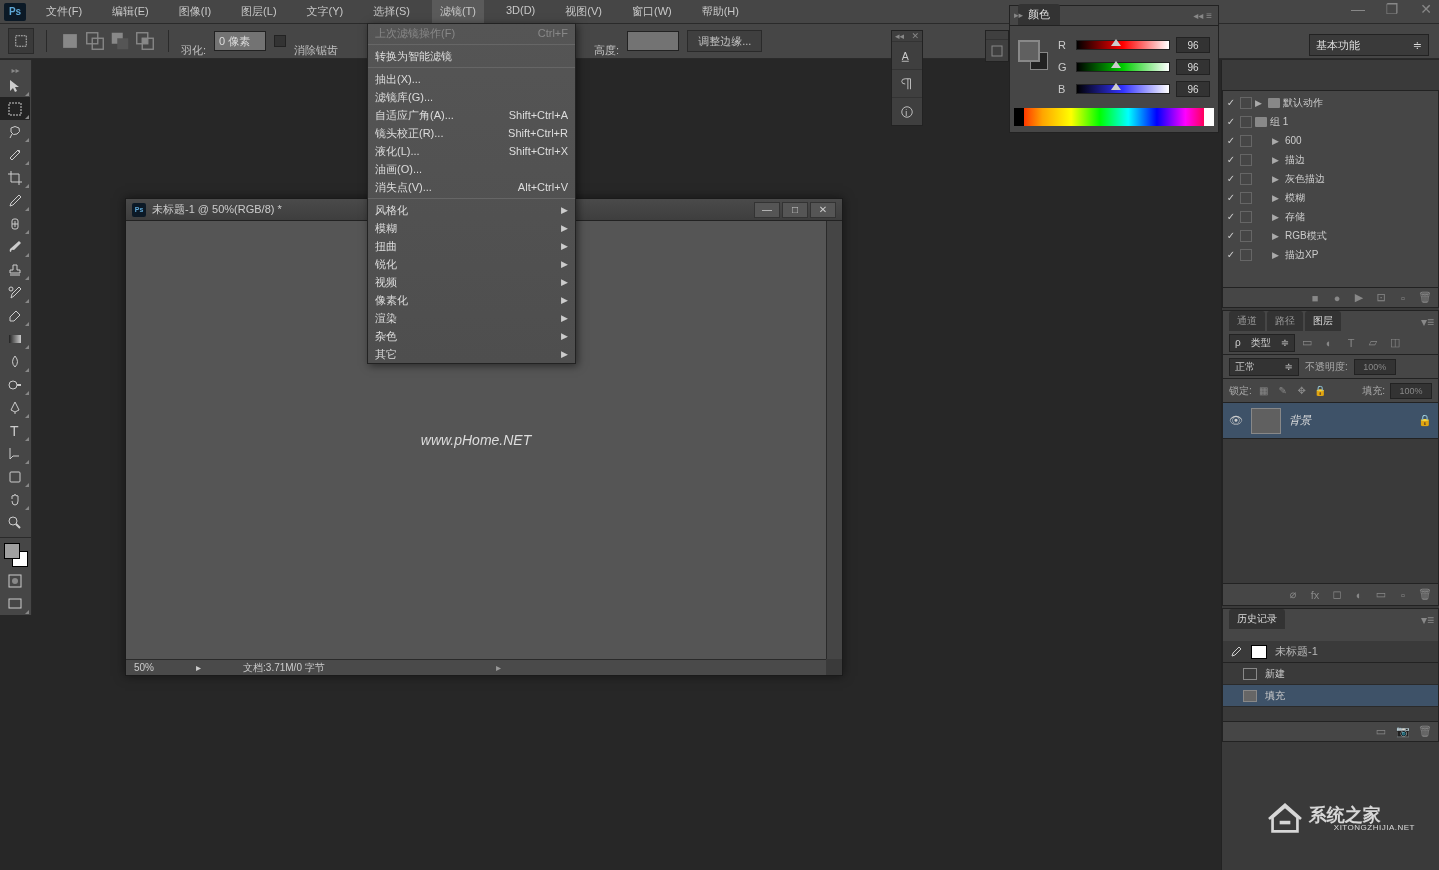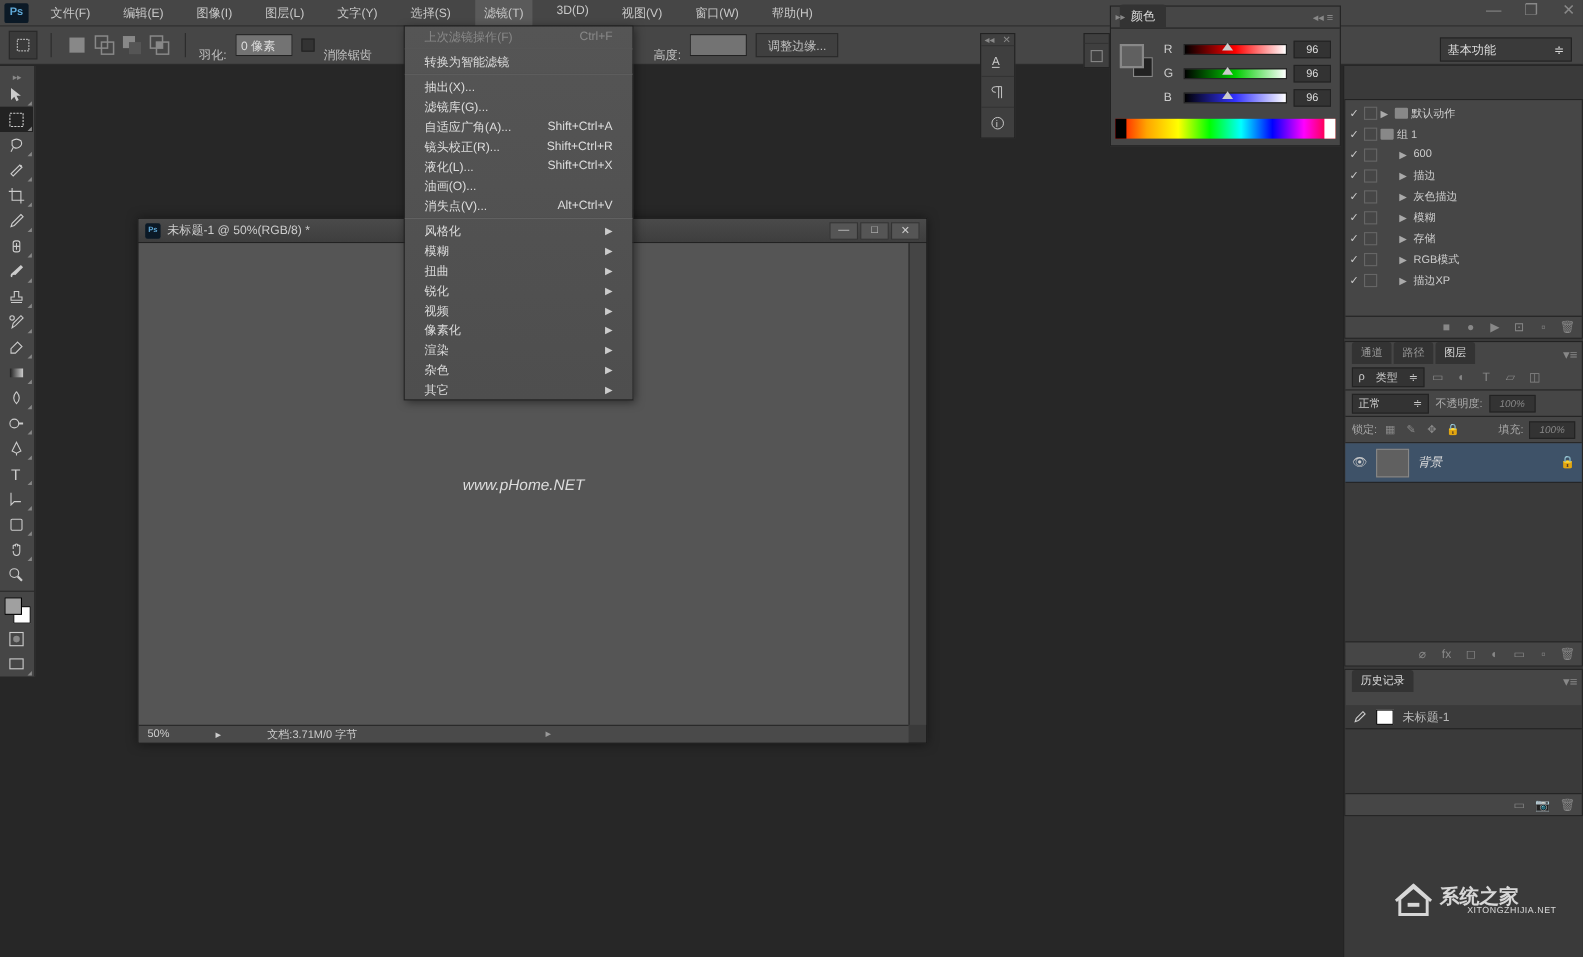--- a/index.html
+++ b/index.html
@@ -45,21 +45,21 @@
 .docwin-label { color: #ccc; font-size: 11px; flex: 1; }
 .docwin-btns { display: flex; gap: 2px; }
 .docwin-btn { width: 26px; height: 16px; background: #555; border: 1px solid #333; display: flex; align-items: center; justify-content: center; color: #ccc; font-size: 10px; cursor: pointer; }
 .docwin-content { position: absolute; top: 22px; left: 0; right: 16px; bottom: 16px; background: #555; display: flex; align-items: center; justify-content: center; color: #ddd; font-size: 14px; font-style: italic; }
 .docwin-status { position: absolute; bottom: 0; left: 0; right: 16px; height: 16px; background: #4a4a4a; display: flex; align-items: center; padding: 0 8px; border-top: 1px solid #2a2a2a; font-size: 10px; color: #ccc; gap: 42px; }
 .docwin-scroll-v { position: absolute; right: 0; top: 22px; bottom: 16px; width: 16px; background: #454545; border-left: 1px solid #2a2a2a; }
 .docwin-scroll-h-arrow { position: absolute; bottom: 2px; left: 370px; color: #999; font-size: 10px; }
 
 
 .dropdown { position: absolute; left: 367px; top: 23px; width: 209px; background: linear-gradient(#555,#4e4e4e); border: 1px solid #222; box-shadow: 2px 2px 8px rgba(0,0,0,0.5); z-index: 100; }
-.dd-item { height: 18px; display: flex; align-items: center; justify-content: space-between; padding: 0 18px; color: #ddd; font-size: 11px; cursor: pointer; }
+.dd-item { height: 18px; display: flex; align-items: center; justify-content: space-between; padding: 0 7px; color: #ddd; font-size: 11px; cursor: pointer; }
 .dd-item.disabled { color: #888; }
 .dd-item .arrow { color: #ccc; font-size: 9px; }
 .dd-sep { height: 1px; background: #333; margin: 2px 0; border-bottom: 1px solid #666; }
 
 
 .mini-pal { position: absolute; left: 891px; top: 30px; width: 32px; background: #3f3f3f; border: 1px solid #222; }
 .mini-pal .mh { height: 10px; display: flex; justify-content: space-between; padding: 0 3px; color: #888; font-size: 9px; }
 .mini-row { height: 28px; display: flex; align-items: center; justify-content: center; border-top: 1px solid #333; }
 .mini-row svg { width: 14px; height: 14px; }
 
@@ -106,21 +106,21 @@
 .act-indent { width: 14px; }
 .actions-foot { height: 20px; border-top: 1px solid #222; display: flex; align-items: center; justify-content: flex-end; gap: 8px; padding: 0 6px; }
 .foot-icon { width: 14px; height: 14px; display: flex; align-items: center; justify-content: center; color: #888; font-size: 11px; }
 .layers-filter { height: 24px; display: flex; align-items: center; gap: 4px; padding: 0 6px; border-bottom: 1px solid #222; }
 .lf-select { background: #333; border: 1px solid #222; height: 18px; display: flex; align-items: center; padding: 0 5px; color: #ccc; font-size: 10px; gap: 10px; }
 .lf-icons { display: flex; gap: 6px; }
 .lf-icon { width: 16px; height: 16px; display: flex; align-items: center; justify-content: center; color: #888; font-size: 11px; }
 .layers-mode { height: 24px; display: flex; align-items: center; gap: 6px; padding: 0 6px; border-bottom: 1px solid #222; }
 .lm-select { background: #333; border: 1px solid #222; height: 18px; width: 70px; display: flex; align-items: center; padding: 0 5px; color: #ccc; font-size: 10px; justify-content: space-between; }
 .lm-label { color: #aaa; font-size: 10px; }
-.lm-input { background: #333; border: 1px solid #222; height: 16px; width: 42px; color: #888; font-size: 9px; display: flex; align-items: center; justify-content: center; font-style: italic; }
+.lm-input { background: #333; border: 1px solid #222; height: 16px; width: 42px; color: #888; font-size: 9px; display: flex; align-items: center; justify-content: center; }
 .layers-lock { height: 24px; display: flex; align-items: center; gap: 5px; padding: 0 6px; border-bottom: 1px solid #222; font-size: 10px; color: #aaa; }
 .lock-icon { width: 14px; height: 14px; display: flex; align-items: center; justify-content: center; color: #888; }
 .layers-list { flex: 1; background: #3a3a3a; min-height: 180px; }
 .layer-row { height: 36px; background: #3e5268; display: flex; align-items: center; padding: 0 6px; gap: 8px; border-bottom: 1px solid #222; }
 .layer-eye { width: 14px; height: 14px; display: flex; align-items: center; justify-content: center; color: #ccc; }
 .layer-thumb { width: 30px; height: 26px; background: #606060; border: 1px solid #888; }
 .layer-name { color: #ddd; font-style: italic; font-size: 11px; flex: 1; }
 .layer-lock { color: #ccc; font-size: 11px; }
 .layers-foot { height: 22px; border-top: 1px solid #222; display: flex; align-items: center; justify-content: flex-end; gap: 8px; padding: 0 6px; }
 
@@ -679,20 +679,30 @@
       <span class="panel-menu">▾≡</span>
     </div>
     <div class="hist-body">
       <div class="hist-top">
         <svg class="hist-brush" viewBox="0 0 14 14">
             <path d="M10 2 L12 4 L6 10 L3 11 L4 8 Z" fill="none" stroke="#ccc"></path>
           </svg>
         <div class="hist-thumb"></div>
         <span>未标题-1</span>
       </div>
+      <div id="hist-states">
+          <div class="hist-row">
+            <div class="hist-icon"></div>
+            <span>新建</span>
+          </div>
+          <div class="hist-row sel">
+            <div class="hist-fill"></div>
+            <span>填充</span>
+          </div>
+        </div>
     </div>
     <div class="actions-foot">
       <div class="foot-icon">▭</div>
       <div class="foot-icon">📷</div>
       <div class="foot-icon">🗑</div>
     </div>
   </div>
 
   <div style="flex:1"></div>
 </div>

